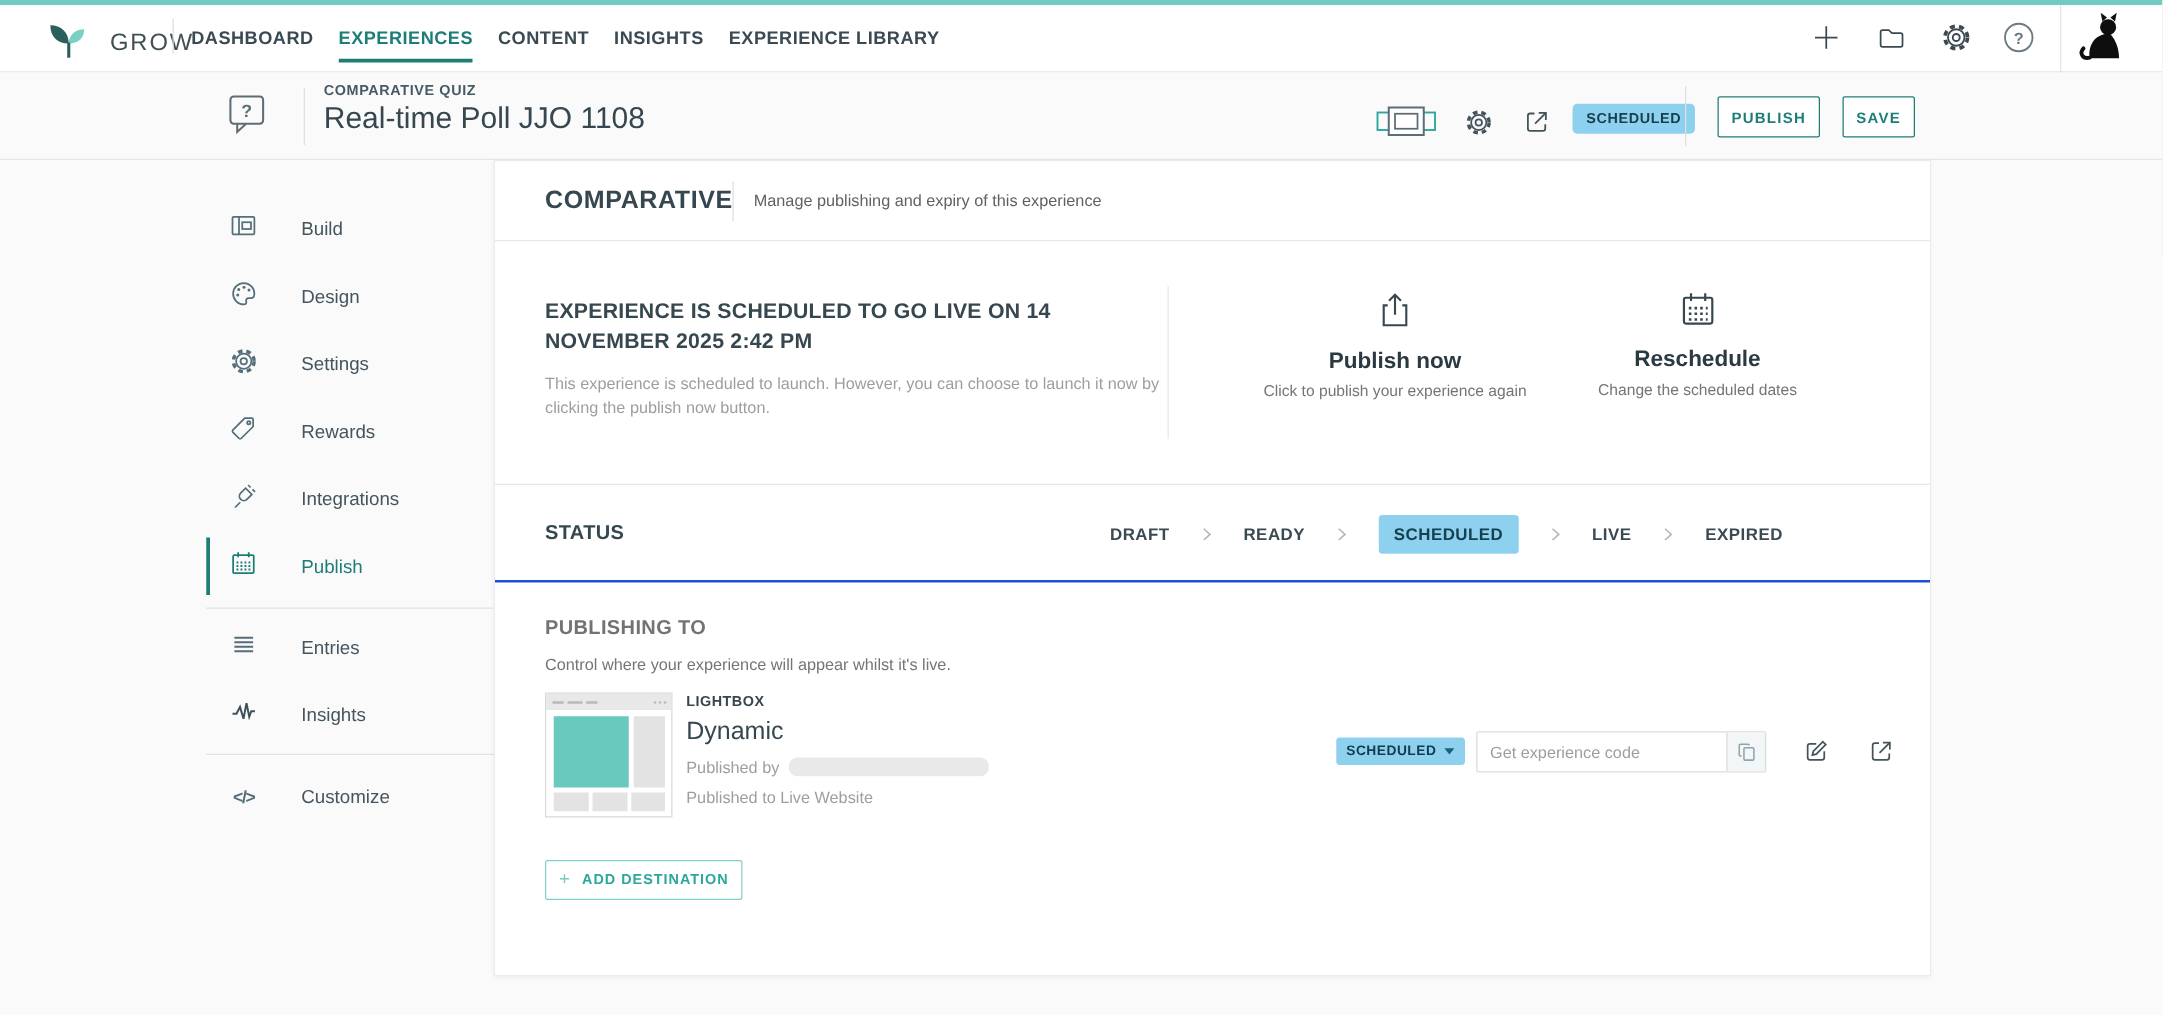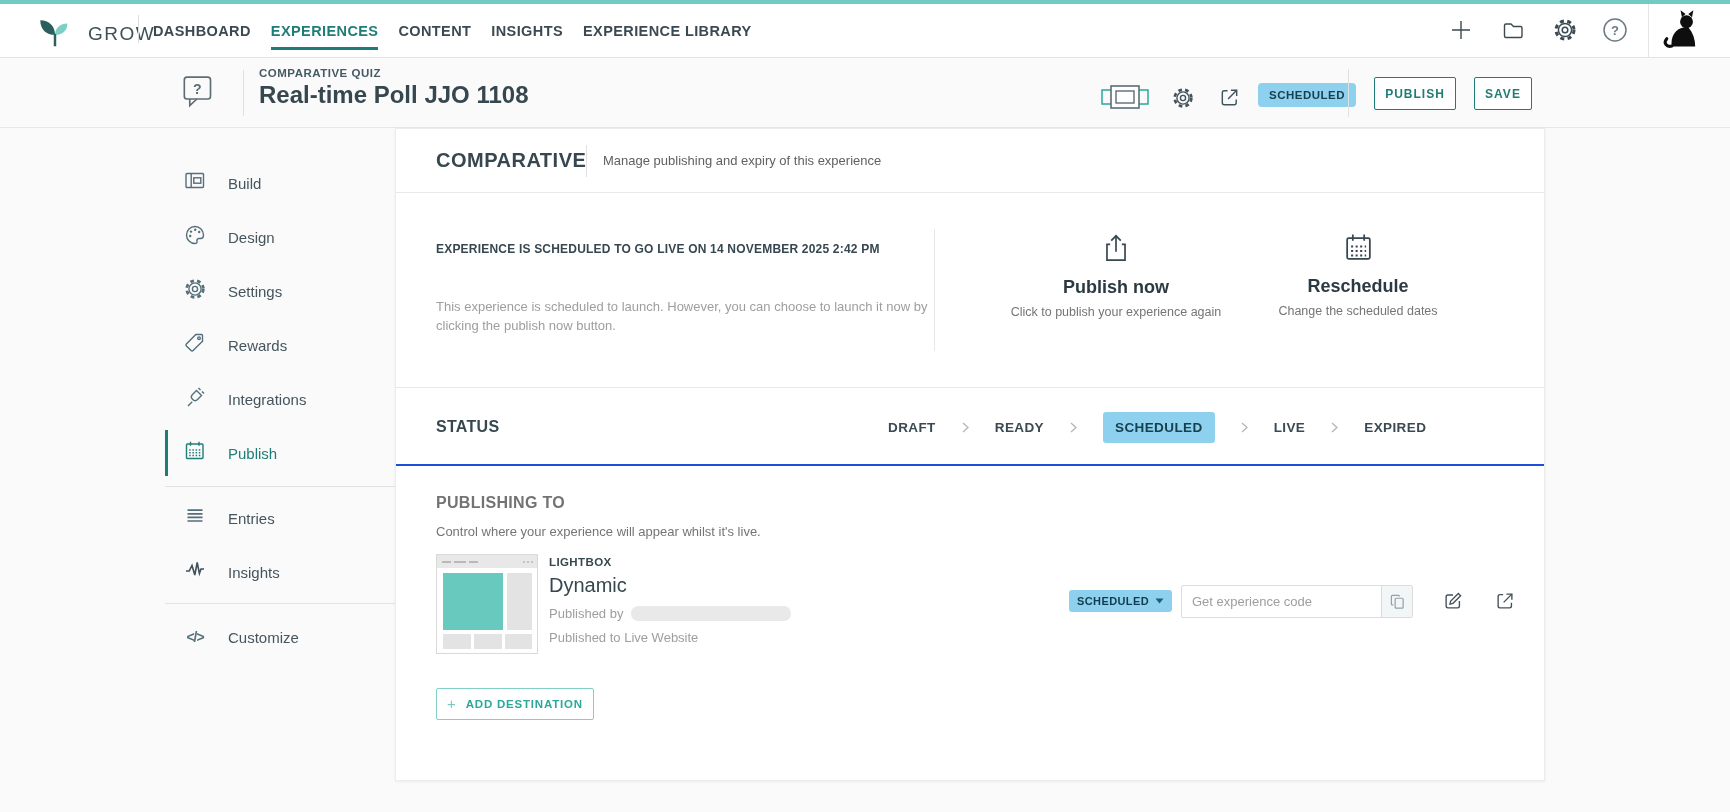--- a/index.html
+++ b/index.html
@@ -20,44 +20,44 @@
   .tb-right-icon { position:absolute; top:17px; width:26px; height:26px; display:flex; align-items:center; justify-content:center; cursor:pointer; }
   .tb-right-div { position:absolute; left:1648px; top:4px; width:1px; height:54px; background:#e4e4e4; }
   .avatar { position:absolute; left:1658px; top:7px; width:46px; height:46px; display:flex; align-items:center; justify-content:center; cursor:pointer; }
 
   
   .subheader { position:absolute; left:0; top:58px; width:1730px; height:70px; background:#fafafa; border-bottom:1px solid #e7e7e7; }
   .quiz-icon { position:absolute; left:182px; top:17px; }
   .sh-div { position:absolute; left:243px; top:12px; width:1px; height:46px; background:#e0e0e0; }
   .sh-text { position:absolute; left:259px; top:9px; }
   .exp-type { font-size:11.5px; font-weight:700; letter-spacing:0.5px; color:#455a64; }
-  .exp-title { font-size:24px; font-weight:700; color:#37474f; margin-top:2px; }
+  .exp-title { font-size:24px; font-weight:400; color:#37474f; margin-top:2px; }
   .sh-icon { position:absolute; top:28px; cursor:pointer; }
   .status-badge { position:absolute; left:1258px; top:25px; height:24px; padding:0 11px; display:flex; align-items:center; background:#8ed1ef; border-radius:4px; font-size:11.5px; font-weight:700; letter-spacing:0.5px; color:#17404f; }
   .sh-div2 { position:absolute; left:1348px; top:11px; width:1px; height:48px; background:#e0e0e0; }
   .hbtn { position:absolute; top:19px; height:33px; background:#ffffff; border:1px solid #1e7d76; border-radius:2px; color:#1e7d76; font-size:12px; font-weight:700; letter-spacing:1px; display:flex; align-items:center; justify-content:center; cursor:pointer; font-family:"Liberation Sans", sans-serif; }
 
   
   .sidebar { position:absolute; left:0; top:128px; width:395px; height:684px; }
-  .side-item { position:absolute; left:165px; right:0; height:40px; display:flex; align-items:center; gap:21px; padding-left:18px; cursor:pointer; }
+  .side-item { position:absolute; left:165px; right:0; height:40px; display:flex; align-items:center; gap:34px; padding-left:18px; cursor:pointer; }
   .side-item .s-label { font-size:15px; color:#45555e; }
   .side-item.active .s-label { color:#1e7d76; }
   .side-item.active::before { content:""; position:absolute; left:0; top:-3px; height:46px; width:3px; background:#1e7d76; }
   .side-div { position:absolute; left:165px; right:0; height:1px; background:#e2e2e2; }
   .code-glyph { font-size:14px; font-weight:700; color:#546e7a; width:24px; text-align:center; letter-spacing:-1px; }
 
   
   .card { position:absolute; left:395px; top:128px; width:1150px; height:653px; background:#ffffff; border:1px solid #ececec; box-shadow:0 1px 3px rgba(0,0,0,0.06); }
   .sec1 { position:absolute; left:0; top:0; right:0; height:64px; border-bottom:1px solid #e8e8e8; }
   .pub-title { position:absolute; left:40px; top:0; line-height:63px; font-size:20px; font-weight:700; letter-spacing:0.5px; color:#37474f; }
   .sec1-div { position:absolute; left:190px; top:16px; width:1px; height:32px; background:#e0e0e0; }
   .pub-sub { position:absolute; left:207px; top:0; line-height:63px; font-size:13px; color:#616161; }
 
   .sec2 { position:absolute; left:0; top:64px; right:0; height:195px; border-bottom:1px solid #e8e8e8; }
-  .sched-head { position:absolute; left:40px; top:44px; width:470px; font-size:12px; font-weight:700; color:#37474f; line-height:24px; letter-spacing:0.2px; }
+  .sched-head { position:absolute; left:40px; top:44px; width:470px; font-size:17px; font-weight:700; color:#37474f; line-height:24px; letter-spacing:0.2px; }
   .sched-body { position:absolute; left:40px; top:104px; width:500px; font-size:13px; color:#9e9e9e; line-height:19px; }
   .sec2-div { position:absolute; left:538px; top:36px; width:1px; height:122px; background:#e8e8e8; }
   .action-block { position:absolute; top:38px; width:260px; display:flex; flex-direction:column; align-items:center; cursor:pointer; }
   .action-label { font-size:18px; font-weight:700; color:#2b3a42; margin-top:8px; }
   .action-caption { font-size:12.5px; color:#757575; margin-top:7px; }
 
   .sec3 { position:absolute; left:0; top:259px; right:0; height:78px; border-bottom:2px solid #1d4ed8; }
   .status-label { position:absolute; left:40px; top:0; line-height:77px; font-size:16px; font-weight:700; letter-spacing:0.3px; color:#37474f; }
   .chain { position:absolute; left:492px; top:0; height:78px; display:flex; align-items:center; gap:26px; }
   .step { font-size:13.5px; font-weight:700; letter-spacing:0.4px; color:#3b4a52; }

